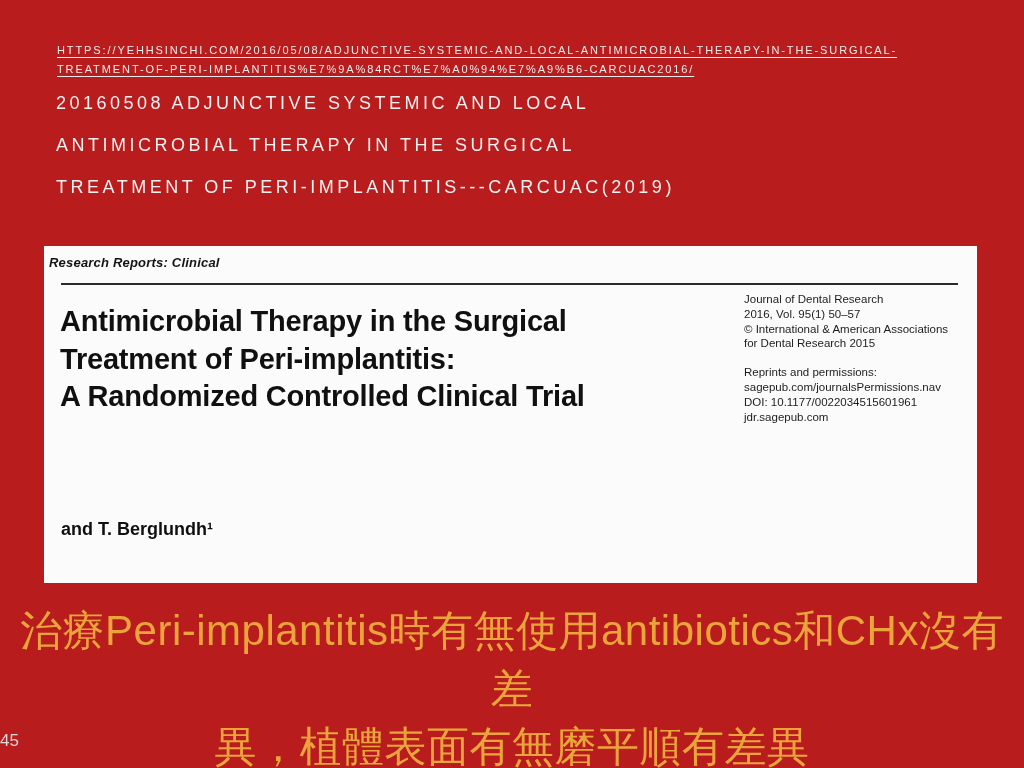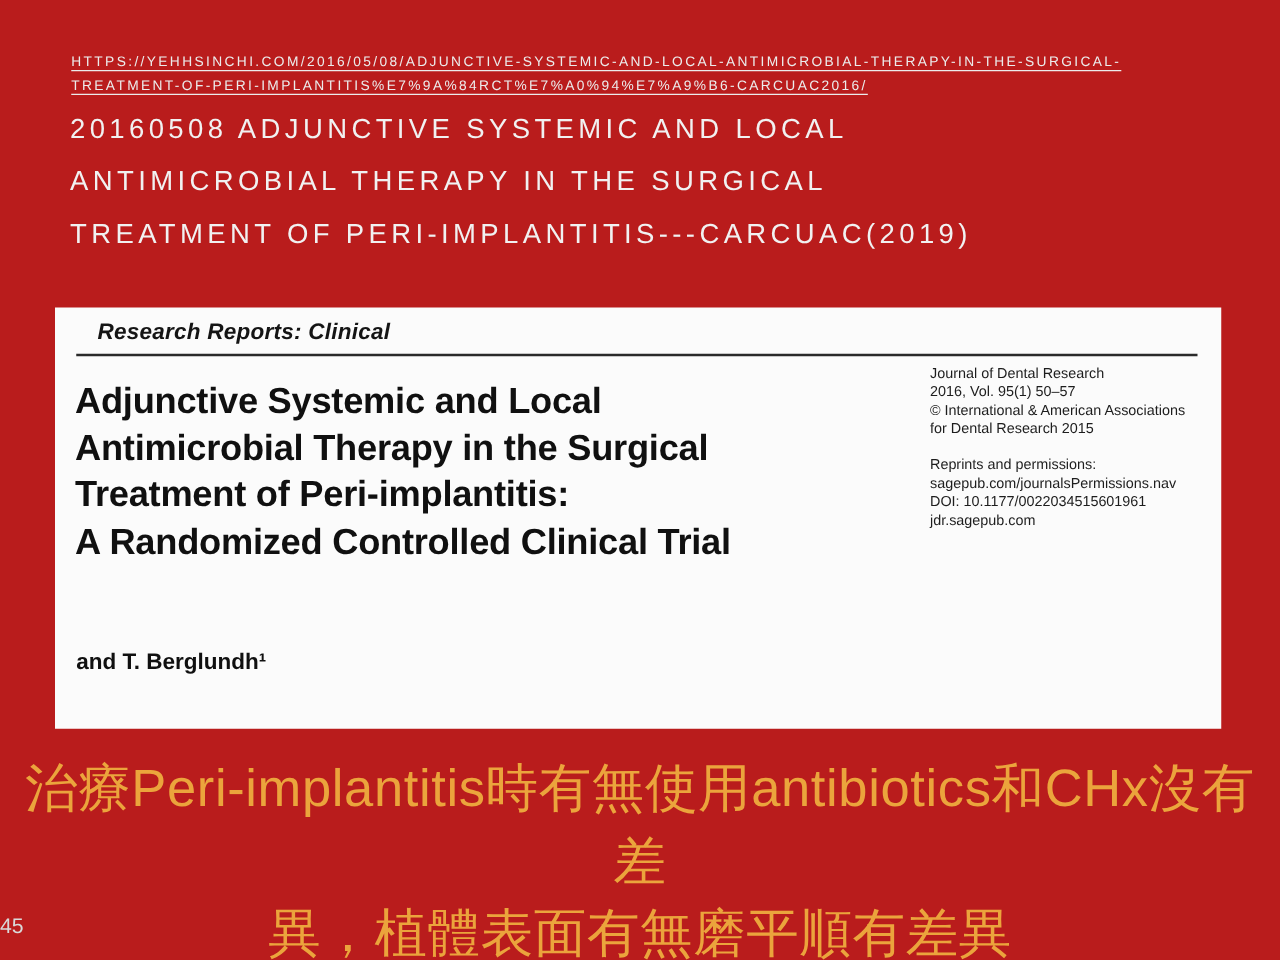--- a/index.html
+++ b/index.html
@@ -29,37 +29,37 @@
     cursor: pointer;
     display: block;
   }
 
   
   .slide-title {
     position: absolute;
     left: 56px; top: 82px;
     margin: 0;
     color: #f1f1f1;
-    font-size: 22px;
+    font-size: 18px;
     font-weight: 300;
     letter-spacing: 3.5px;
     line-height: 42px;
   }
 
   
   .paper-panel {
     position: absolute;
     left: 44px; top: 246px;
     width: 933px; height: 337px;
     background: #fbfbfb;
   }
   .section-label {
     position: absolute;
-    left: 34px; top: 9px;
-    font-size: 18px;
+    left: 5px; top: 9px;
+    font-size: 13px;
     font-weight: bold;
     font-style: italic;
     color: #151515;
     letter-spacing: 0.2px;
   }
   .rule {
     position: absolute;
     left: 17px; top: 37px;
     width: 897px; height: 2px;
     background: #2a2a2a;
@@ -125,21 +125,20 @@
     <div>20160508 ADJUNCTIVE SYSTEMIC AND LOCAL</div>
     <div>ANTIMICROBIAL THERAPY IN THE SURGICAL</div>
     <div>TREATMENT OF PERI-IMPLANTITIS---CARCUAC(2019)</div>
   </h1>
 
   <section class="paper-panel">
     <div class="section-label">Research Reports: Clinical</div>
     <div class="rule"></div>
 
     <div class="paper-title">
-      <div>Adjunctive Systemic and Local</div>
       <div>Antimicrobial Therapy in the Surgical</div>
       <div>Treatment of Peri-implantitis:</div>
       <div>A Randomized Controlled Clinical Trial</div>
     </div>
 
     <div class="journal-info">
       <div>Journal of Dental Research</div>
       <div>2016, Vol. 95(1) 50–57</div>
       <div>© International &amp; American Associations</div>
       <div>for Dental Research 2015</div>

